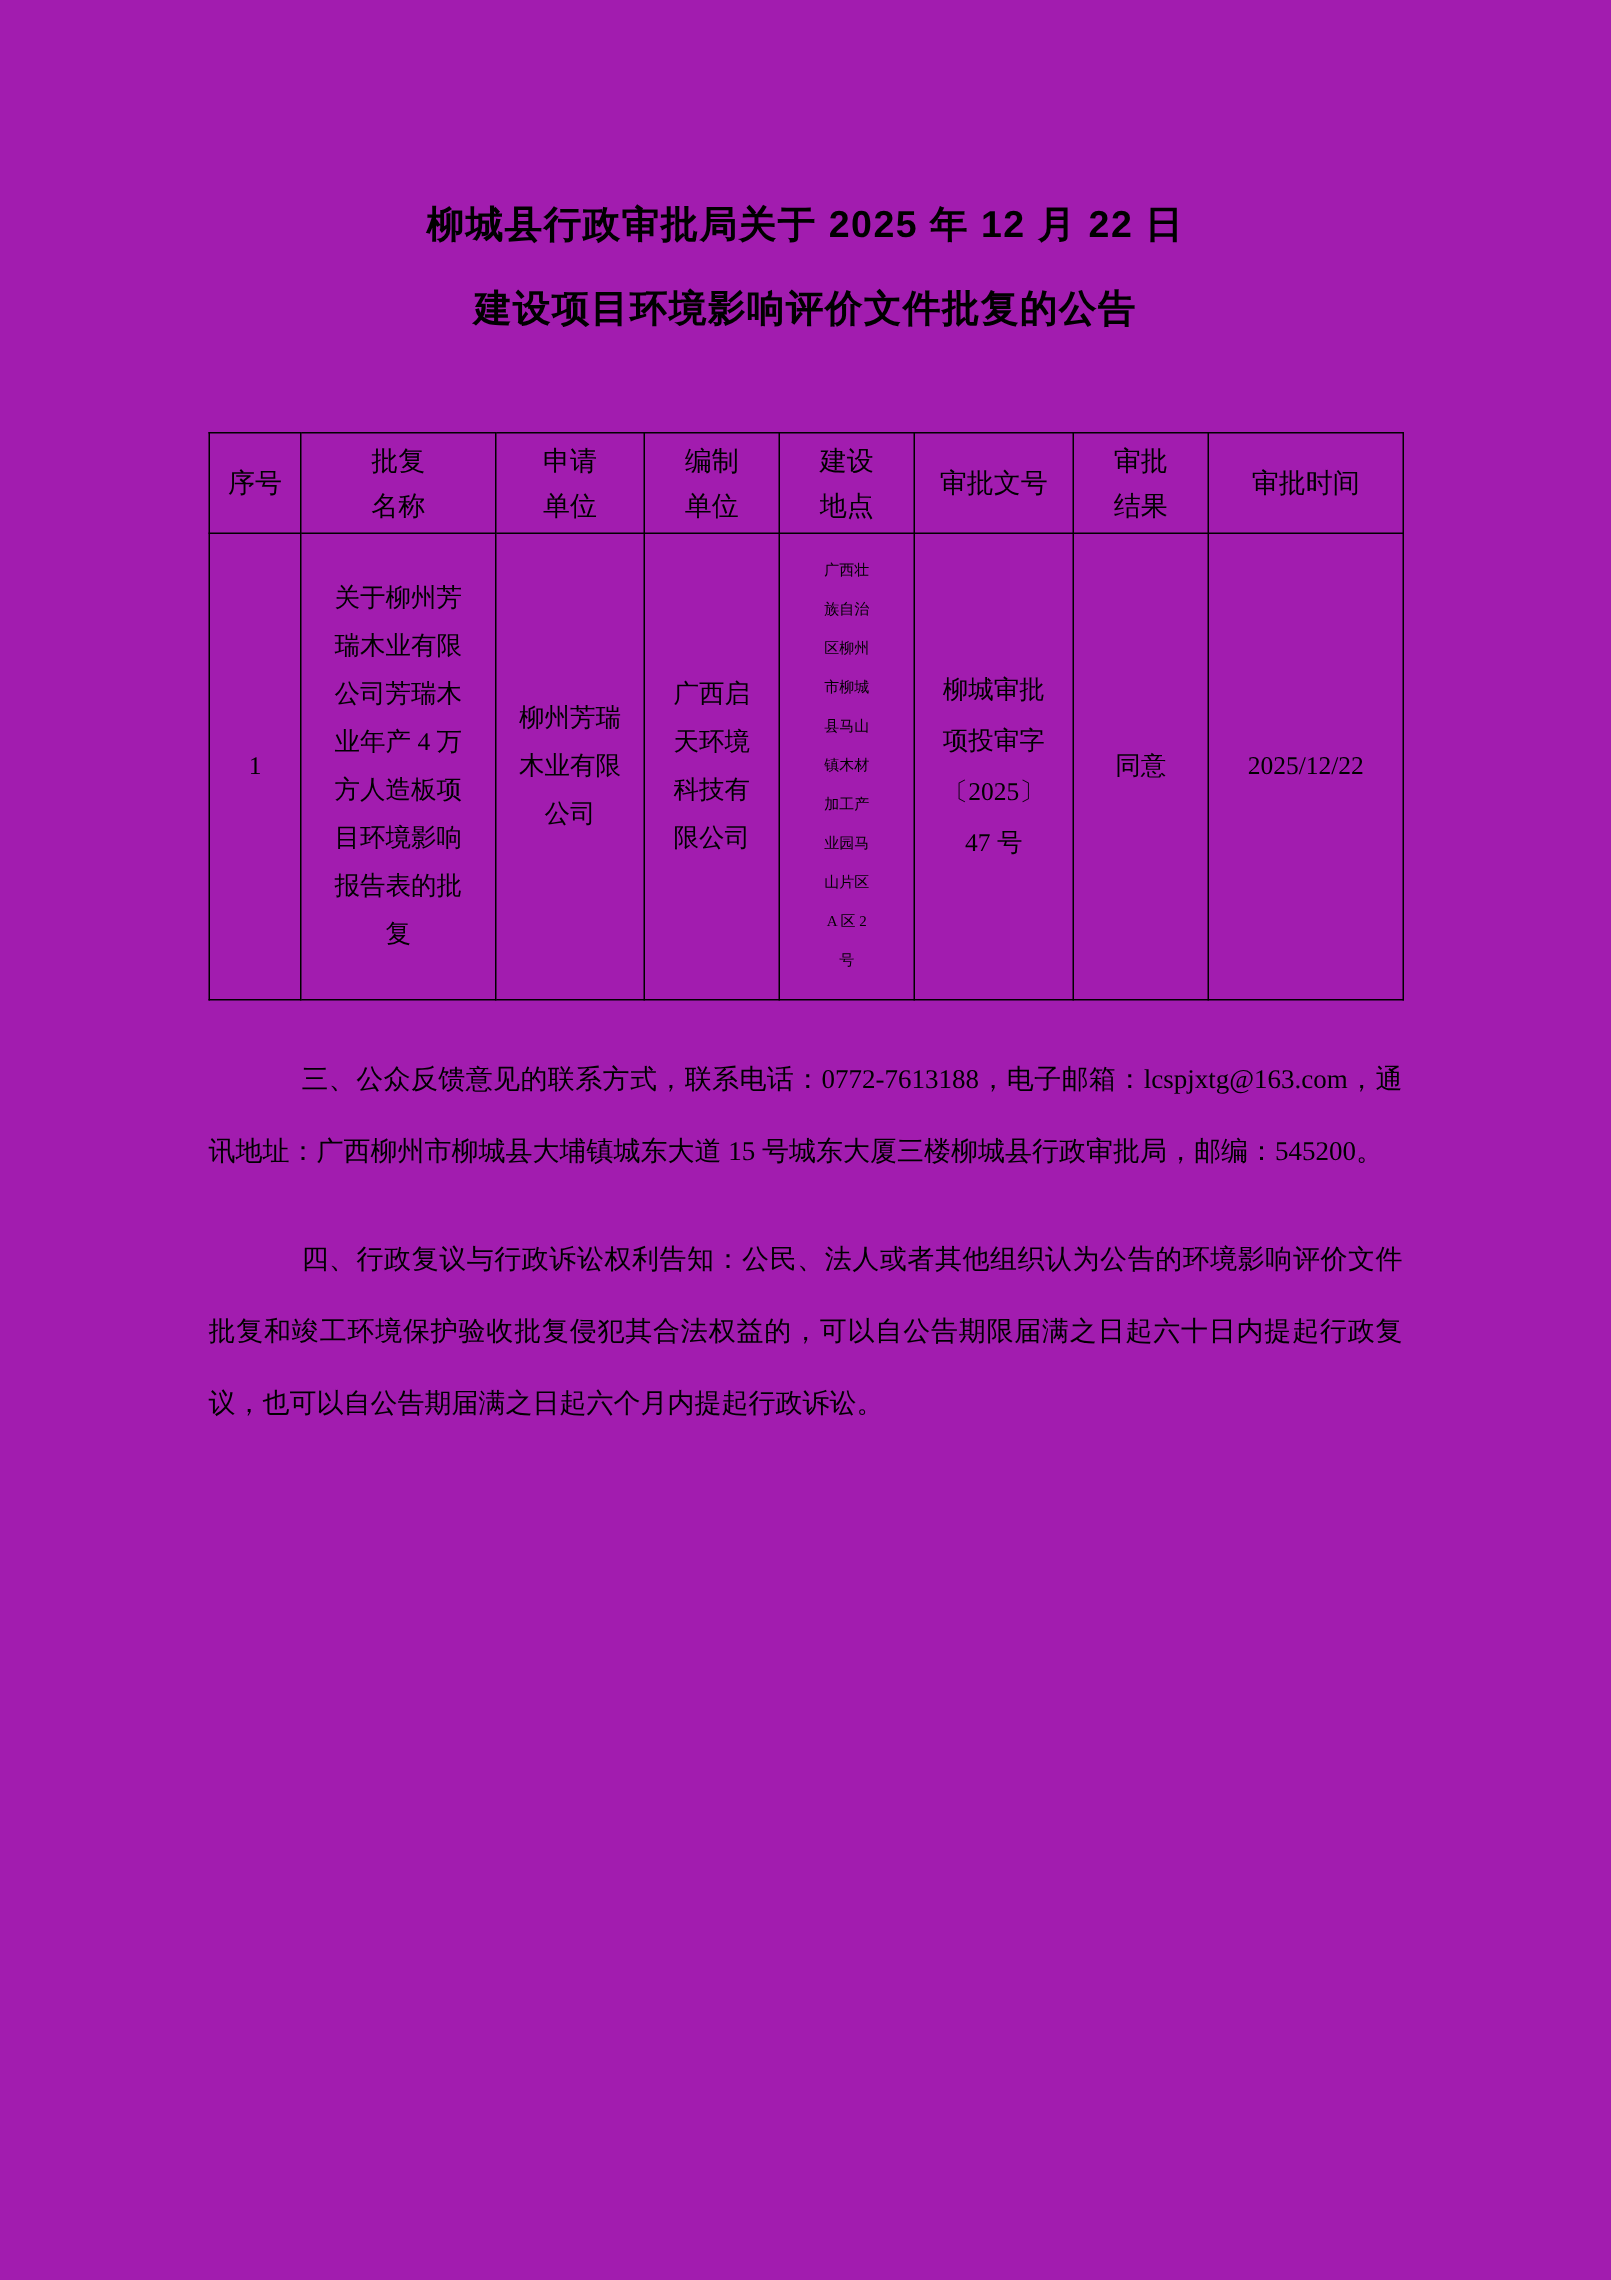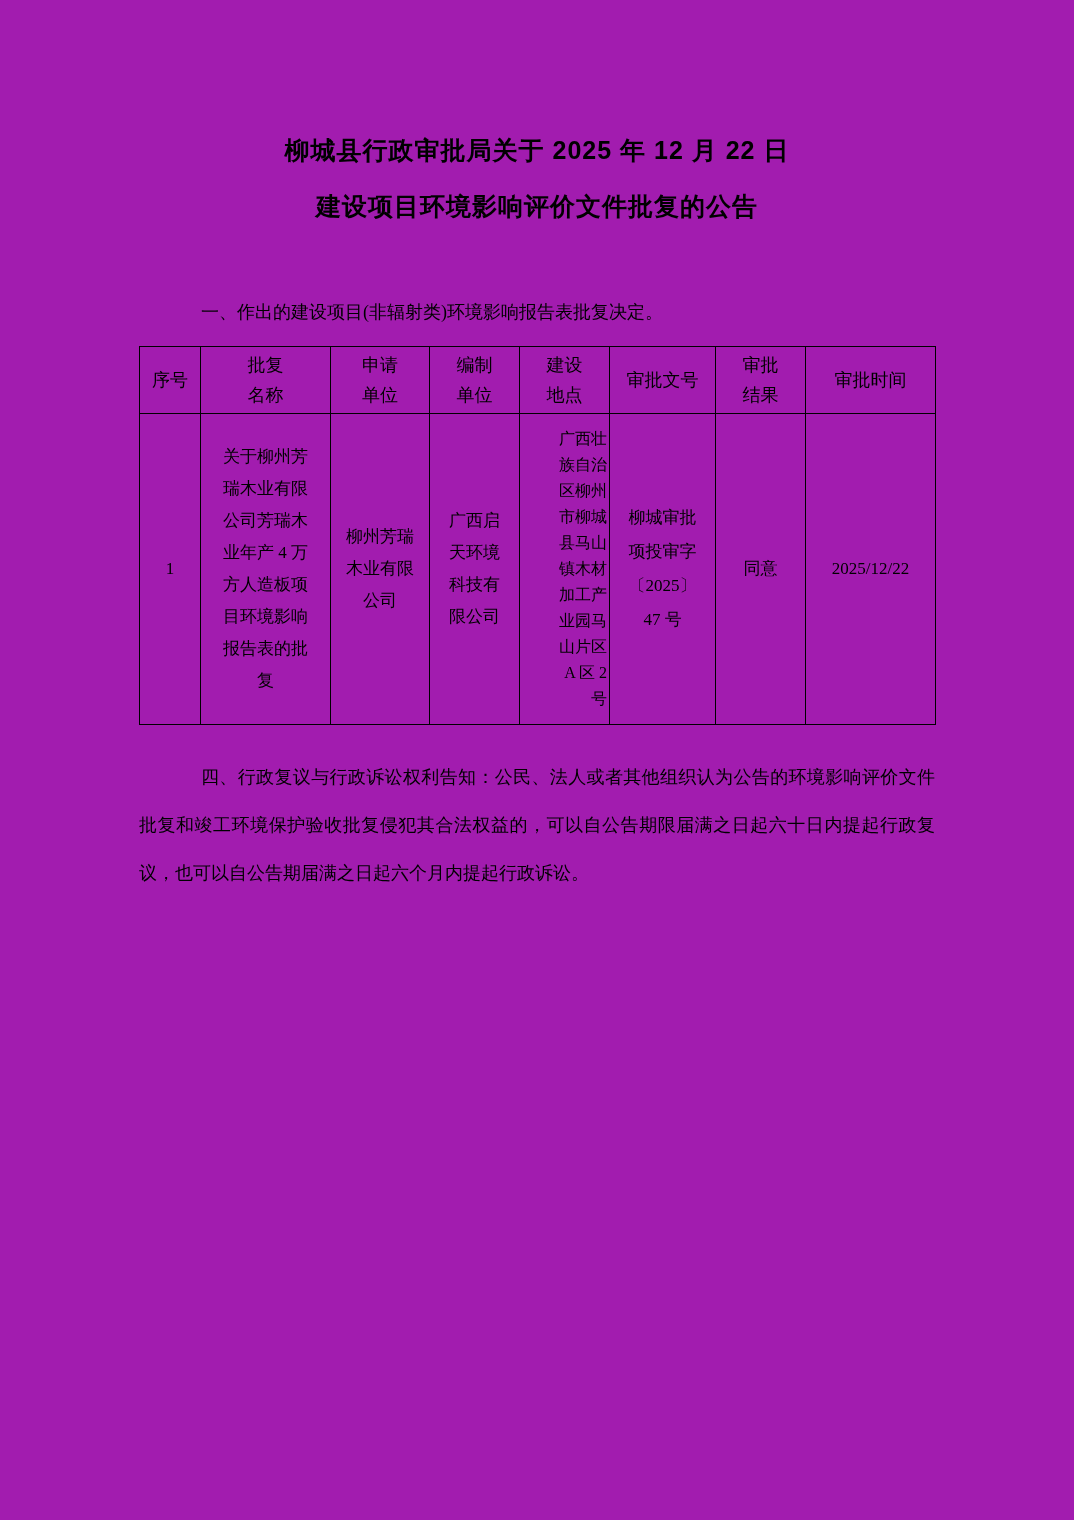--- a/index.html
+++ b/index.html
@@ -47,34 +47,33 @@
     font-weight: 400;
   }
   .approvals-table th {
     font-size: 18px;
     line-height: 30px;
     height: 62px;
   }
   .approvals-table .body-row { height: 311px; }
   .approvals-table td { font-size: 17px; line-height: 32px; }
   td.cell-approval-name { line-height: 32px; }
-  td.cell-location { font-size: 16px; line-height: 26px; text-align: right; }
+  td.cell-location { font-size: 10px; line-height: 26px; }
   td.cell-doc-number { line-height: 34px; }
 </style>
 </head>
 <body>
 
 <div class="page">
 
   <h1 class="doc-title">
     <div>柳城县行政审批局关于 2025 年 12 月 22 日</div>
     <div>建设项目环境影响评价文件批复的公告</div>
   </h1>
 
-  <p class="para para-intro">一、作出的建设项目(非辐射类)环境影响报告表批复决定。</p>
 
   <table class="approvals-table">
     <colgroup>
       <col style="width:61px">
       <col style="width:130px">
       <col style="width:99px">
       <col style="width:90px">
       <col style="width:90px">
       <col style="width:106px">
       <col style="width:90px">
@@ -130,16 +129,17 @@
 项投审字
 〔2025〕
 47 号</td>
         <td class="cell-result">同意</td>
         <td class="cell-time">2025/12/22</td>
       </tr>
     </tbody>
   </table>
 
 
+  <p class="para">三、公众反馈意见的联系方式，联系电话：0772-7613188，电子邮箱：lcspjxtg@163.com，通讯地址：广西柳州市柳城县大埔镇城东大道 15 号城东大厦三楼柳城县行政审批局，邮编：545200。</p>
 
   <p class="para" style="margin-bottom:16px">四、行政复议与行政诉讼权利告知：公民、法人或者其他组织认为公告的环境影响评价文件批复和竣工环境保护验收批复侵犯其合法权益的，可以自公告期限届满之日起六十日内提起行政复议，也可以自公告期届满之日起六个月内提起行政诉讼。</p>
 
 </div>
 
 </body></html>

